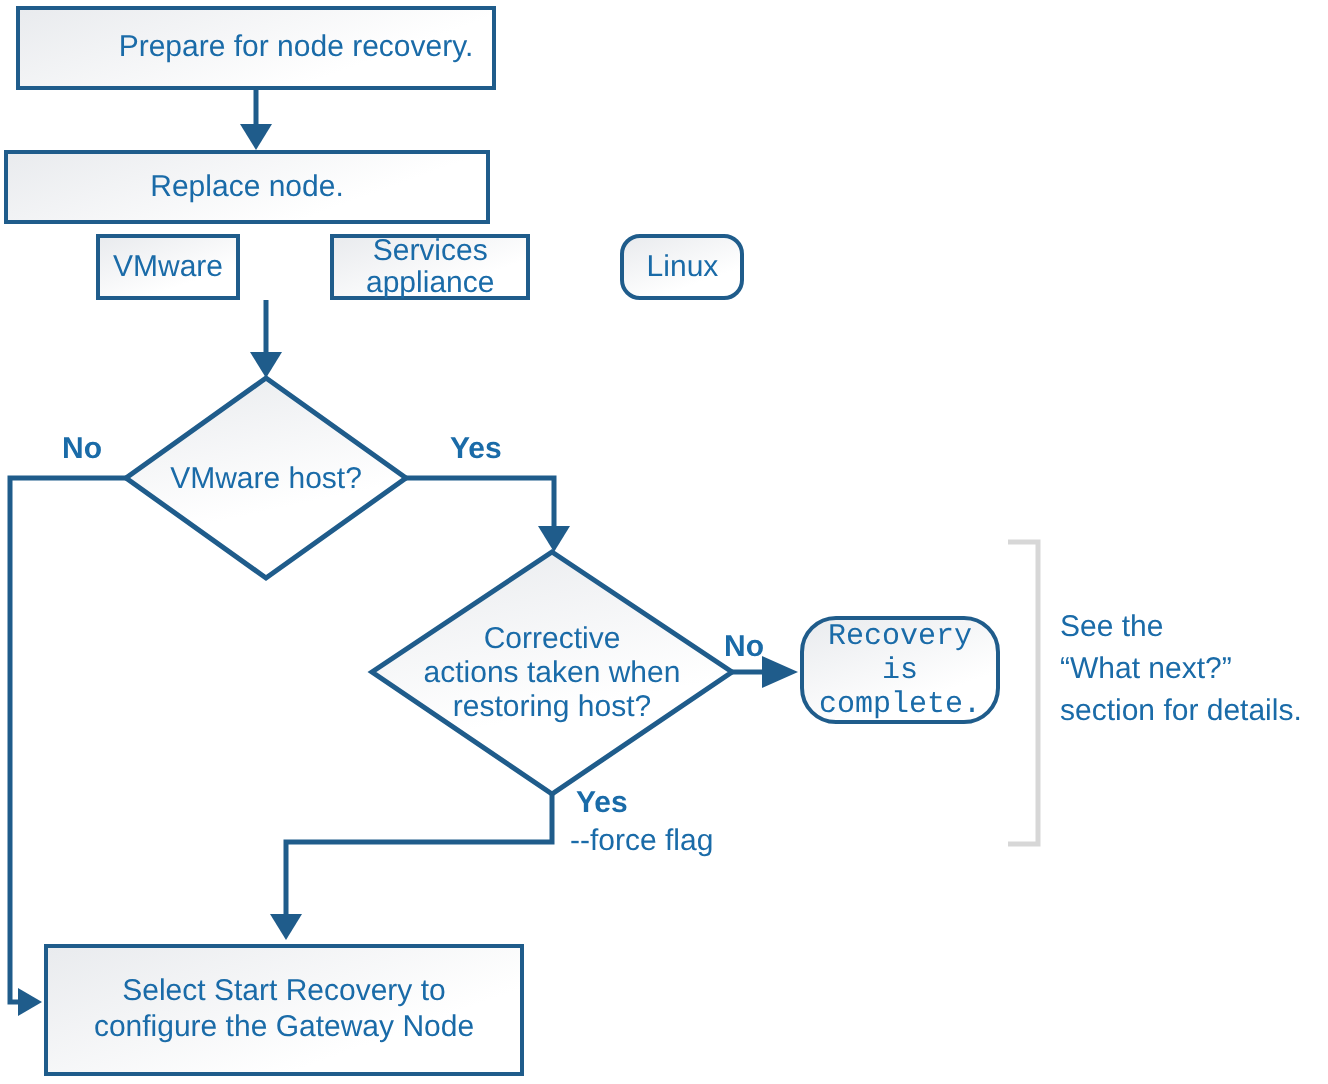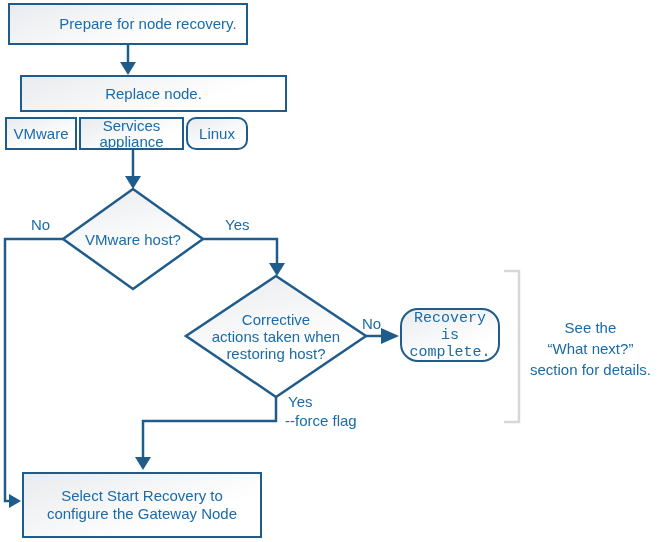--- a/index.html
+++ b/index.html
@@ -14,28 +14,28 @@
     border:2.5px solid #1f5c8b;
     background:linear-gradient(160deg,#e9ebee 0%,#ffffff 72%);
     display:flex; align-items:center; justify-content:center;
     text-align:center; line-height:18px;
   }
   .cells { position:absolute; display:flex; gap:2px; }
   .cell {
     box-sizing:border-box; border:2.5px solid #1f5c8b;
     background:linear-gradient(160deg,#e9ebee 0%,#ffffff 72%);
     display:flex; align-items:center; justify-content:center;
-    text-align:center; line-height:16px; padding:0 16px;
+    text-align:center; line-height:16px; padding:0 16px;margin-left:43px;
   }
   .terminal { border-radius:18px; line-height:17px;font-family:Liberation Mono, monospace; }
   .diamond-text {
     position:absolute; display:flex; align-items:center; justify-content:center;
     text-align:center; line-height:17px;
   }
-  .label { position:absolute; white-space:nowrap; }
+  .label { position:absolute; white-space:nowrap;font-weight:bold; }
   .note { position:absolute; line-height:21px; }
   .force-note { position:absolute; line-height:16.5px; }
   .blk { display:block; }
 </style>
 </head>
 <body>
 
 <div class="stage">
 
   <svg class="wires" width="664" height="542" viewBox="0 0 664 542">
@@ -68,21 +68,21 @@
     <path d="M276 397 V421 H143 V458" stroke="#1f5c8b" stroke-width="2.5" fill="none"></path>
     <polygon points="135,457 151,457 143,470" fill="#1f5c8b"></polygon>
 
     <path d="M504 271 H519 V422 H504" stroke="#d7d7d7" stroke-width="2.5" fill="none"></path>
   </svg>
 
   <div class="box" style="left:8px; top:3px; width:240px; height:42px;padding-left:40px;">
     <span>Prepare for node recovery.</span>
   </div>
 
-  <div class="box" style="left:20px; top:75px; width:267px; height:37px;">
+  <div class="box" style="left:2px; top:75px; width:243px; height:37px;">
     <span>Replace node.</span>
   </div>
 
   <div class="cells" style="left:5px; top:117px; width:243px; height:33px;">
     <div class="cell" style="width:72px;">
       <span>VMware</span>
     </div>
     <div class="cell" style="width:105px;">
       <span>Services appliance</span>
     </div>
@@ -113,21 +113,21 @@
     <span class="blk">--force flag</span>
   </div>
 
   <div class="box terminal" style="left:400px; top:308px; width:100px; height:54px;">
     <span>
       <span class="blk">Recovery is</span>
       <span class="blk">complete.</span>
     </span>
   </div>
 
-  <div class="note" style="left:530px; top:317px;text-align:center;">
+  <div class="note" style="left:530px; top:303px;">
     <span class="blk">See the</span>
     <span class="blk">“What next?”</span>
     <span class="blk">section for details.</span>
   </div>
 
   <div class="box" style="left:22px; top:472px; width:240px; height:66px;">
     <span>
       <span class="blk">Select Start Recovery to</span>
       <span class="blk">configure the Gateway Node</span>
     </span>

